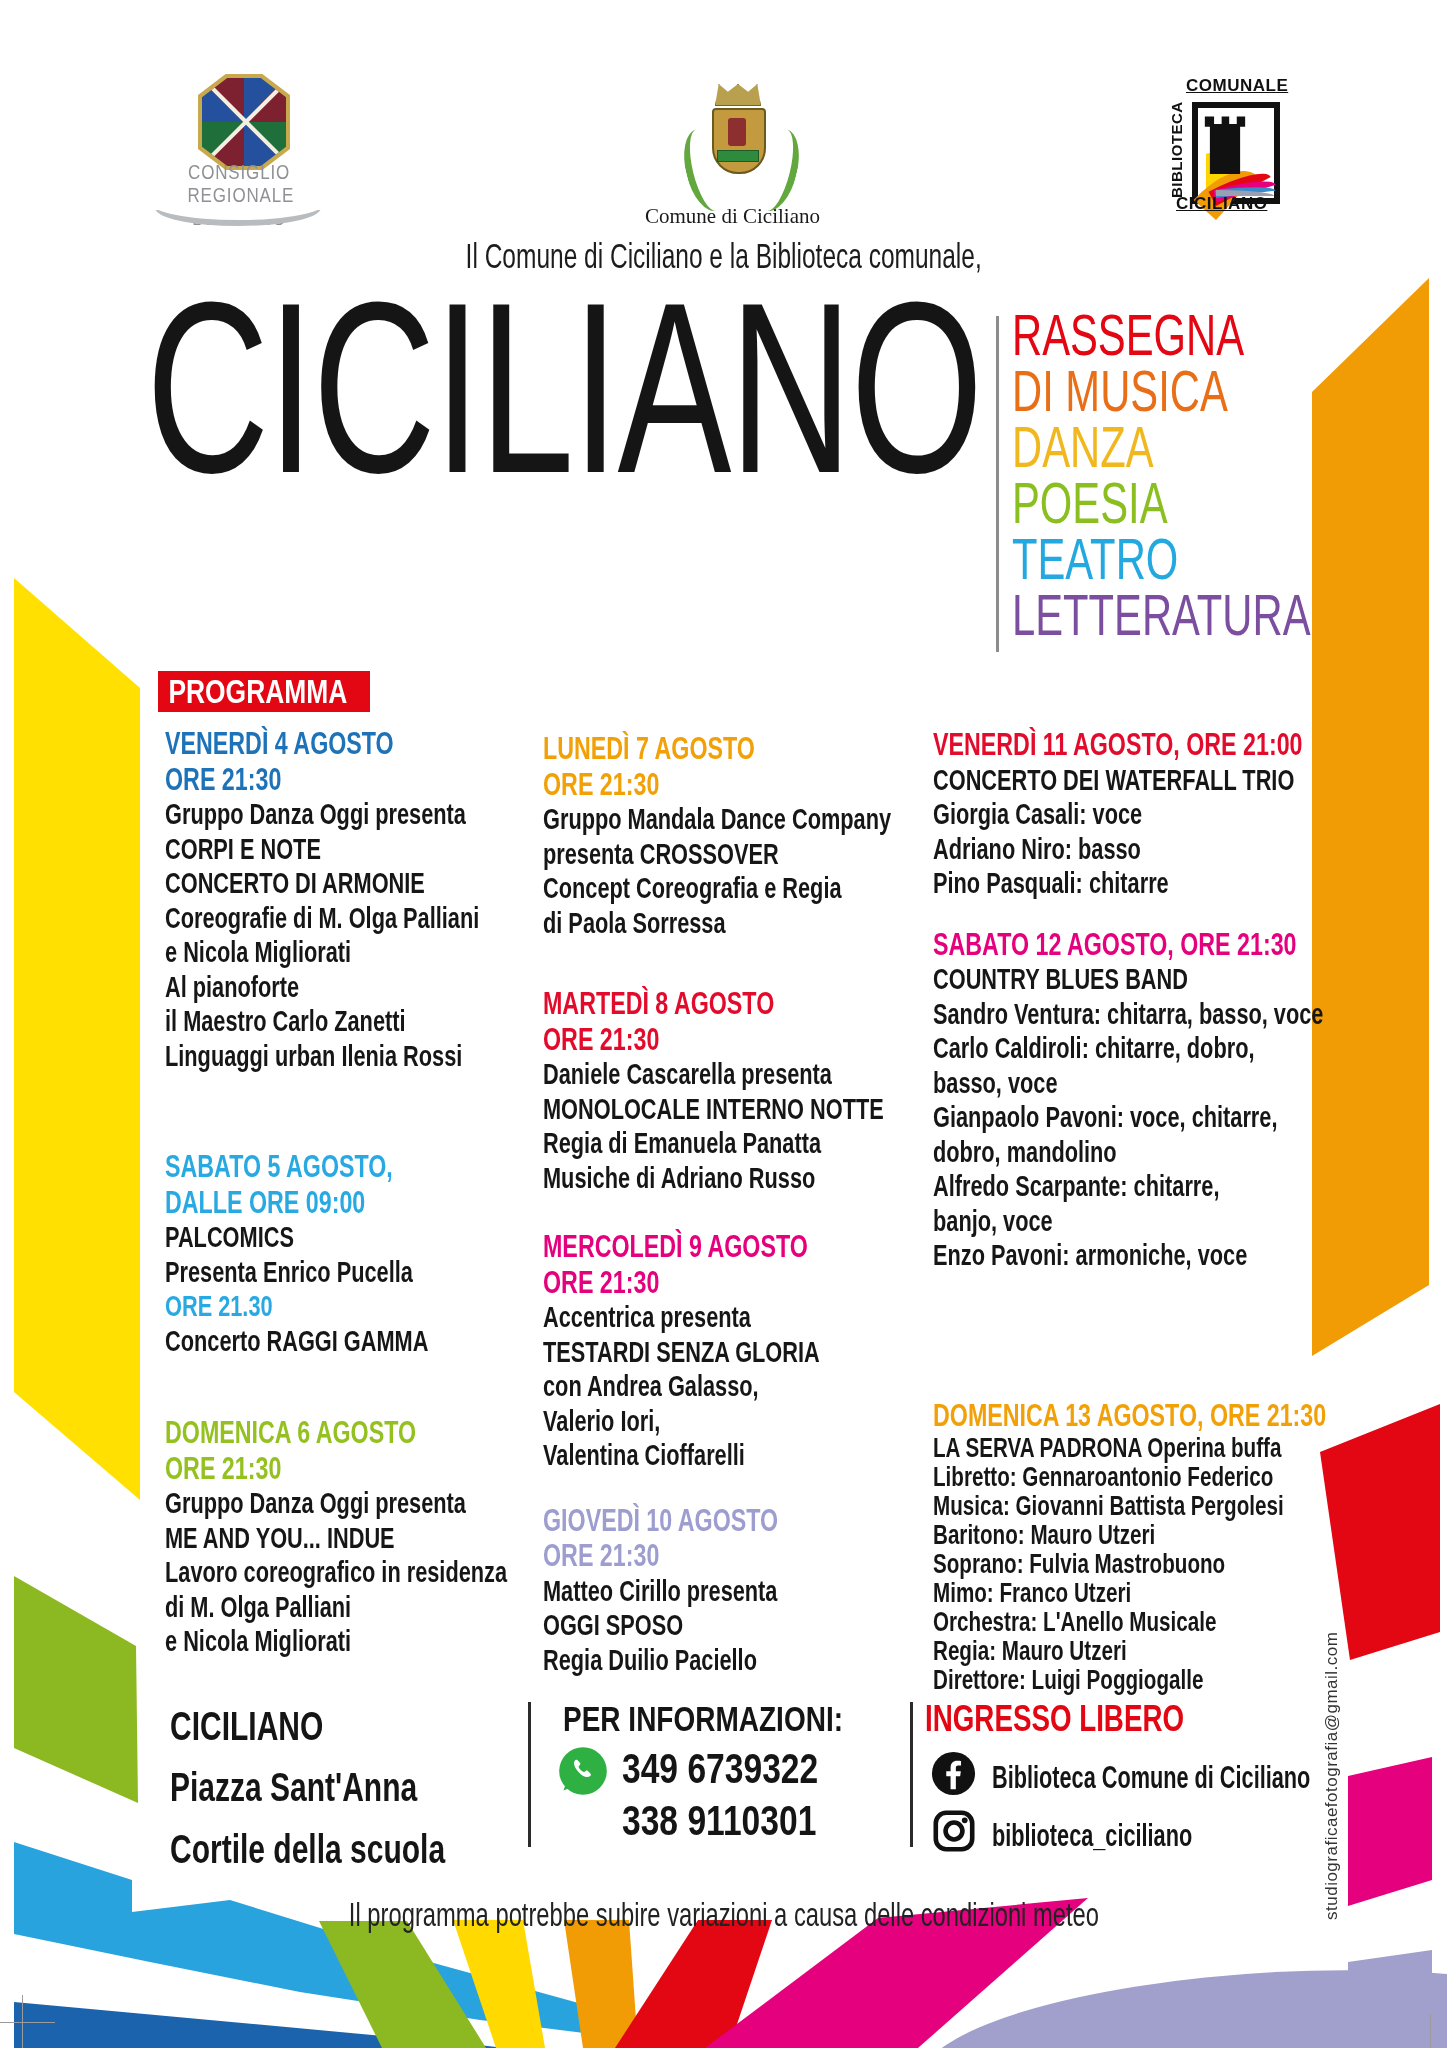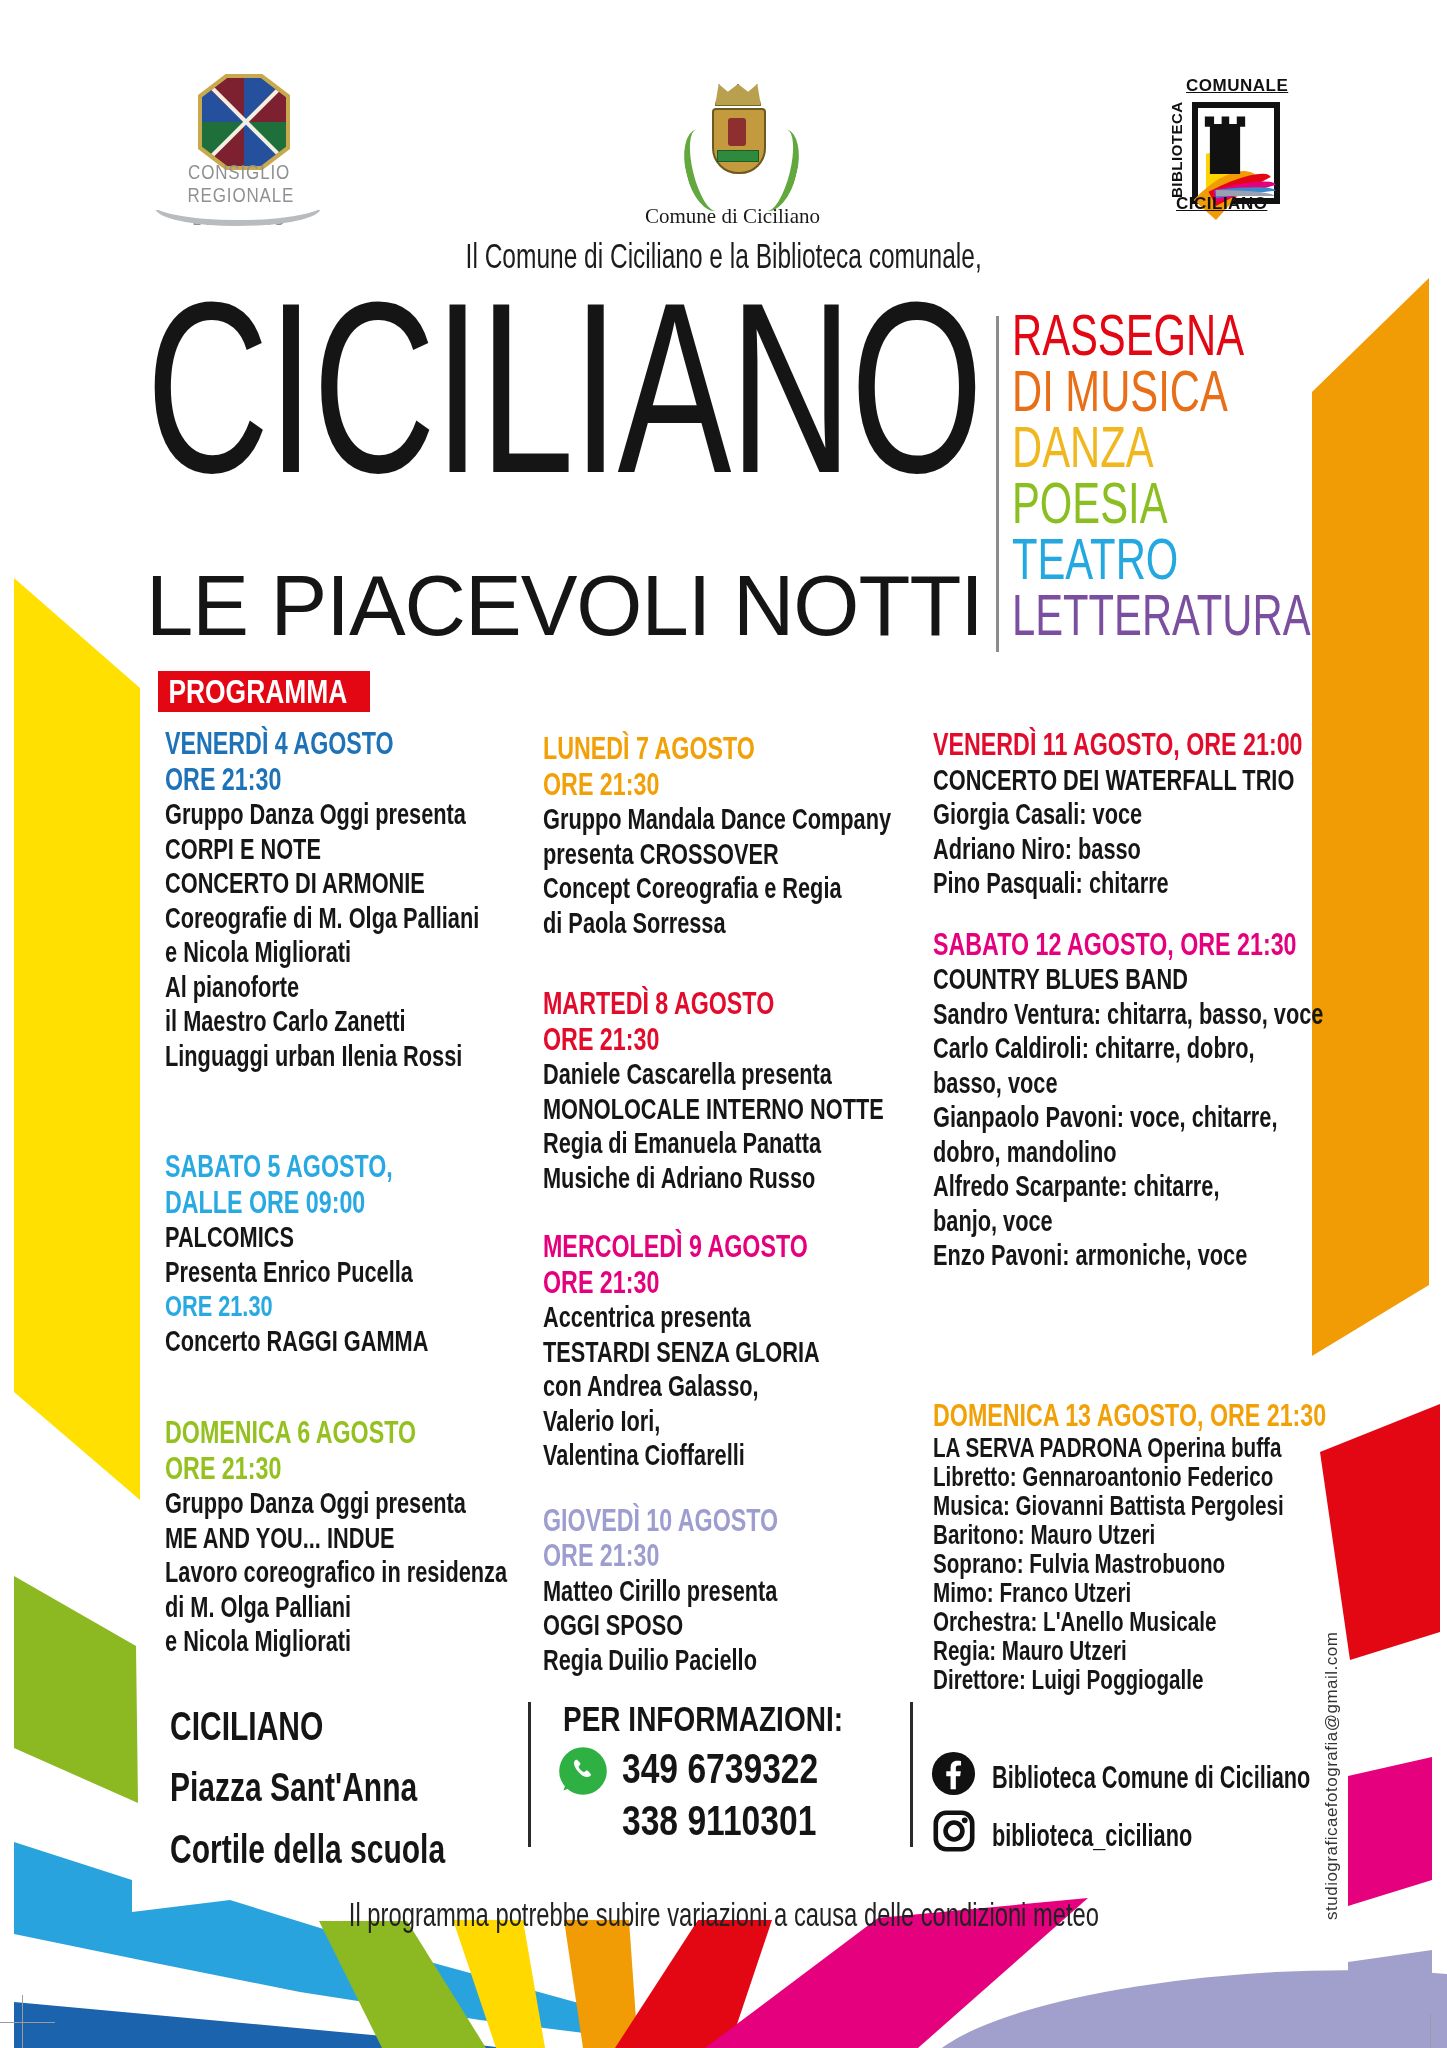--- a/index.html
+++ b/index.html
@@ -140,21 +140,20 @@
     <div class="page" style="width:62px;height:16px;background:#e30613;transform:rotate(-28deg);"></div>
     <div class="page" style="width:62px;height:12px;background:#e5007d;transform:rotate(-16deg);"></div>
     <div class="page" style="width:60px;height:8px;background:#3a89c9;transform:rotate(-7deg);"></div>
     <div class="page" style="width:58px;height:6px;background:#9aa0b4;transform:rotate(0deg);"></div>
     <div class="txt bib-bottom">CICILIANO</div>
   </div>
 
   <div class="intro" style="top:236px;"><span class="cx">Il Comune di Ciciliano e la Biblioteca comunale,</span></div>
 
   <div class="txt title-main"><span class="cx">CICILIANO</span></div>
-  <div class="txt title-sub2"><span class="cx">LE PIACEVOLI NOTTI</span></div>
   <div class="title-div"></div>
   <div class="cat" style="top: 306px; color: rgb(227, 6, 19);">RASSEGNA</div>
   <div class="cat" style="top: 362px; color: rgb(232, 111, 23);">DI MUSICA</div>
   <div class="cat" style="top: 418px; color: rgb(240, 183, 31);">DANZA</div>
   <div class="cat" style="top: 474px; color: rgb(139, 191, 33);">POESIA</div>
   <div class="cat" style="top: 530px; color: rgb(35, 168, 224);">TEATRO</div>
   <div class="cat" style="top: 586px; color: rgb(124, 78, 159);">LETTERATURA</div>
 
   <div class="banner"><span>PROGRAMMA</span></div>
 
@@ -268,20 +267,21 @@
   <div style="position:absolute;left:557px;top:1745px;z-index:3;">
     <svg width="52" height="52" viewBox="0 0 24 24">
       <circle cx="12" cy="12" r="11" fill="#2fb043"></circle>
       <polygon points="3,21 8,19 5,15" fill="#2fb043"></polygon>
       <path fill="#fff" d="M8.2 7.3c.3-.6.9-.6 1.3-.3l1.1 1.2c.3.3.2.8-.1 1.1l-.6.6c.3 1 1.5 2.3 2.6 2.7l.7-.6c.3-.3.8-.3 1.1 0l1.1 1.1c.4.4.3 1-.2 1.3-.9.6-2.3.5-3.8-.6-1.6-1.1-3-2.9-3.4-4.4-.3-.9-.2-1.6.2-2.1z"></path>
     </svg>
   </div>
   <div class="txt phone" style="top:1745px;"><span class="cx">349 6739322</span></div>
   <div class="txt phone" style="top:1797px;"><span class="cx">338 9110301</span></div>
 
+  <div class="txt ingresso"><span class="cx">INGRESSO LIBERO</span></div>
   <div style="position:absolute;left:930px;top:1750px;z-index:3;">
     <svg width="47" height="47" viewBox="0 0 24 24">
       <circle cx="12" cy="12" r="11" fill="#111"></circle>
       <path fill="#fff" d="M13.2 20v-6.6h2.2l.35-2.6h-2.55V9.15c0-.75.2-1.25 1.28-1.25h1.37V5.6c-.24-.03-1.05-.1-2-.1-1.98 0-3.33 1.2-3.33 3.42v1.9H8.3v2.6h2.2V20h2.7z"></path>
     </svg>
   </div>
   <div class="txt social-txt" style="left:992px;top:1760px;"><span class="cx">Biblioteca Comune di Ciciliano</span></div>
   <div style="position:absolute;left:931px;top:1808px;z-index:3;">
     <svg width="46" height="46" viewBox="0 0 24 24">
       <rect x="2.5" y="2.5" width="19" height="19" rx="5.5" fill="none" stroke="#111" stroke-width="2.4"></rect>

